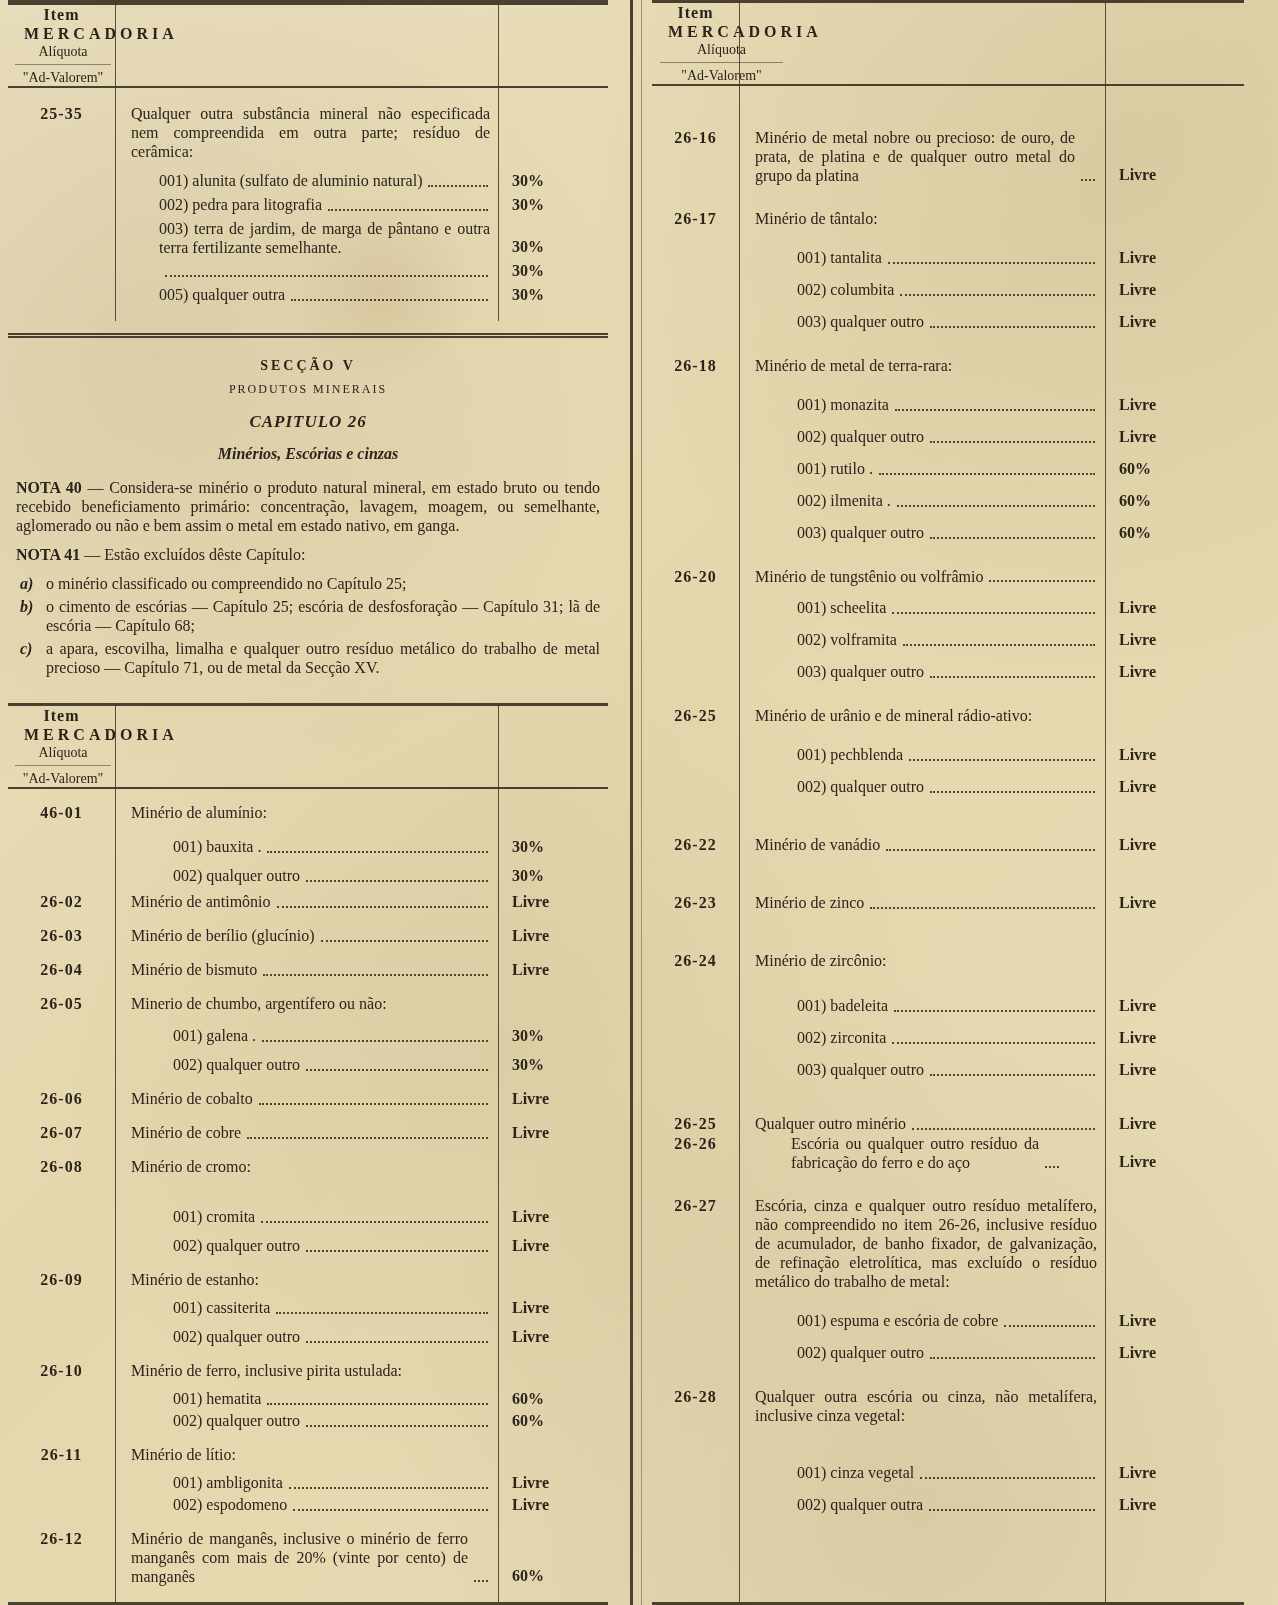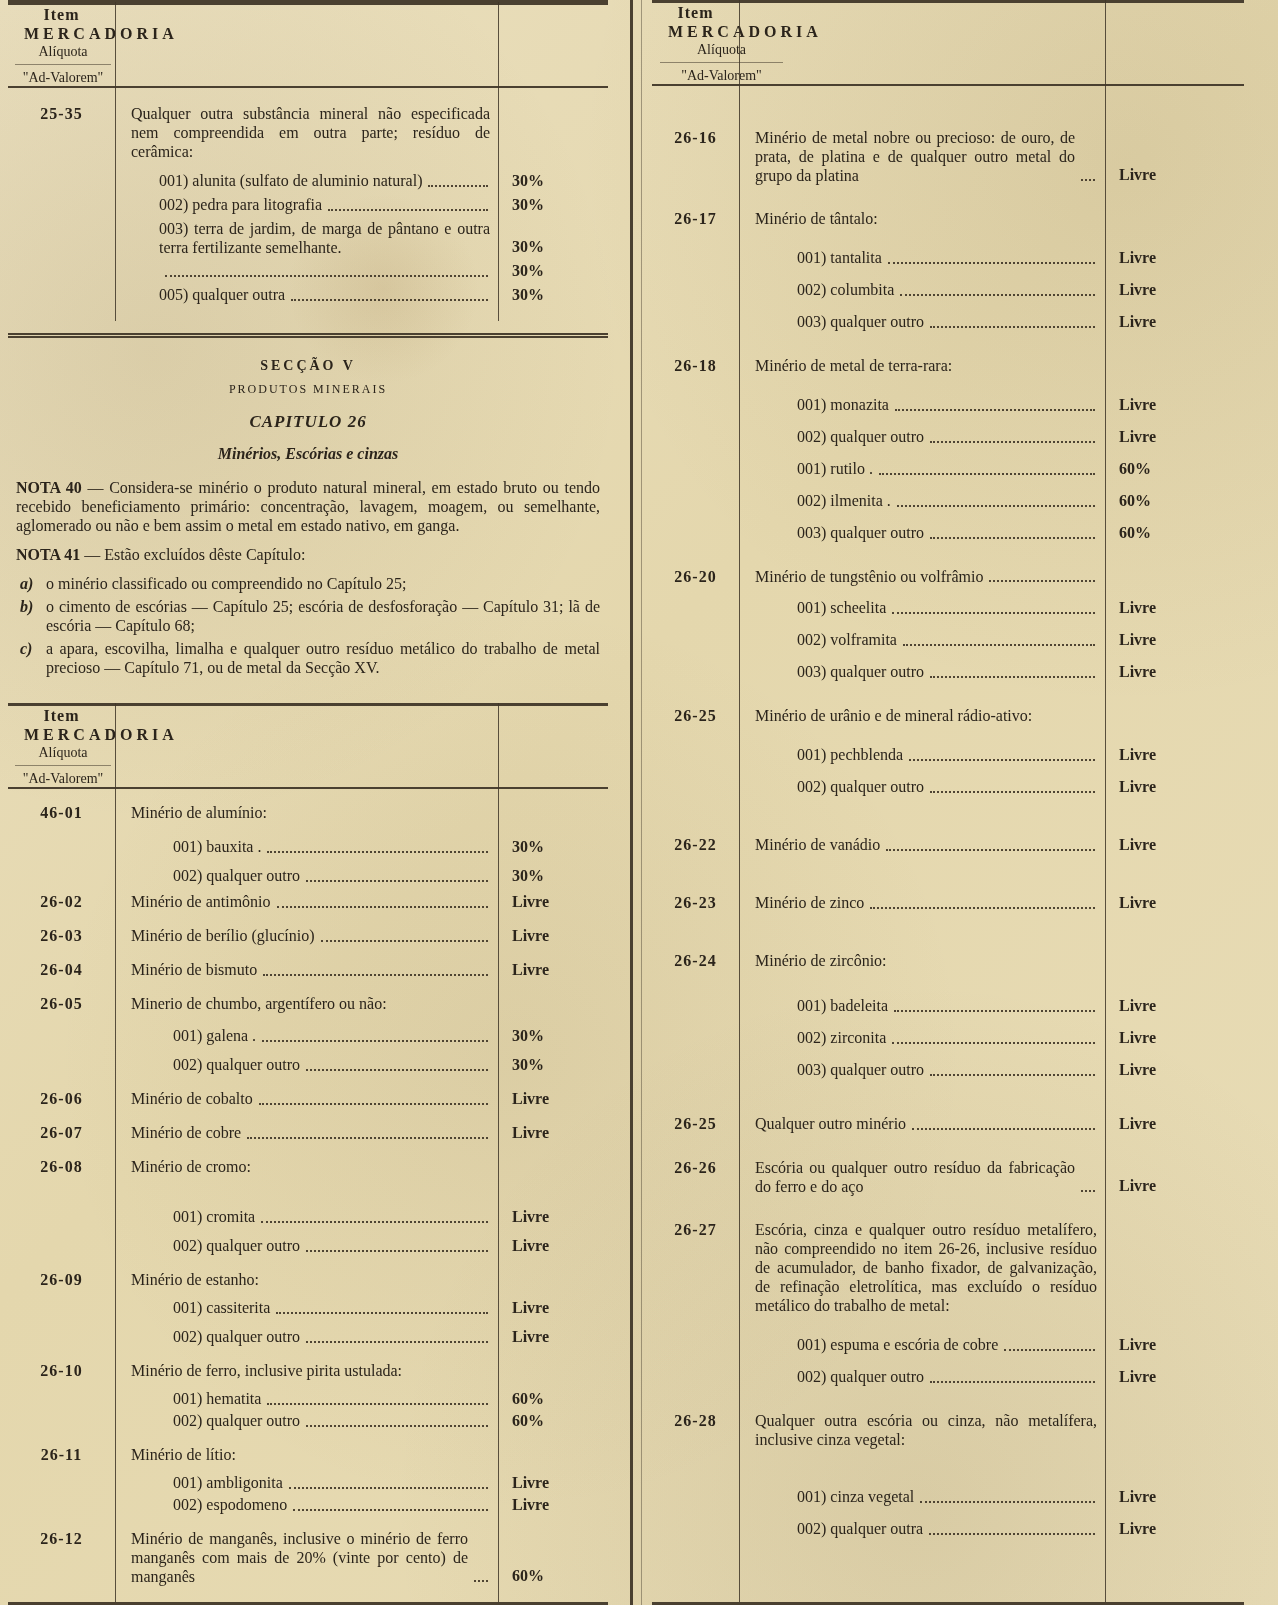--- a/index.html
+++ b/index.html
@@ -576,21 +576,21 @@
             <div class="c-rate">Livre</div>
           </div>
           <div class="trow" style="margin-top: 34px;">
             <div class="c-item">26-25</div>
             <div class="c-desc">
               <span class="t">Qualquer outro minério</span>
               <span class="leader"></span>
             </div>
             <div class="c-rate">Livre</div>
           </div>
-          <div class="trow" style="margin-top: 24px;">
+          <div class="trow" style=" gap: 36px;">
             <div class="c-item">26-26</div>
             <div class="c-desc">
               <span class="t">Escória ou qualquer outro resíduo da fabricação do ferro e do aço</span>
               <span class="leader"></span>
             </div>
             <div class="c-rate">Livre</div>
           </div>
           <div class="trow" style="margin-top: 24px;">
             <div class="c-item">26-27</div>
             <div class="c-desc">

